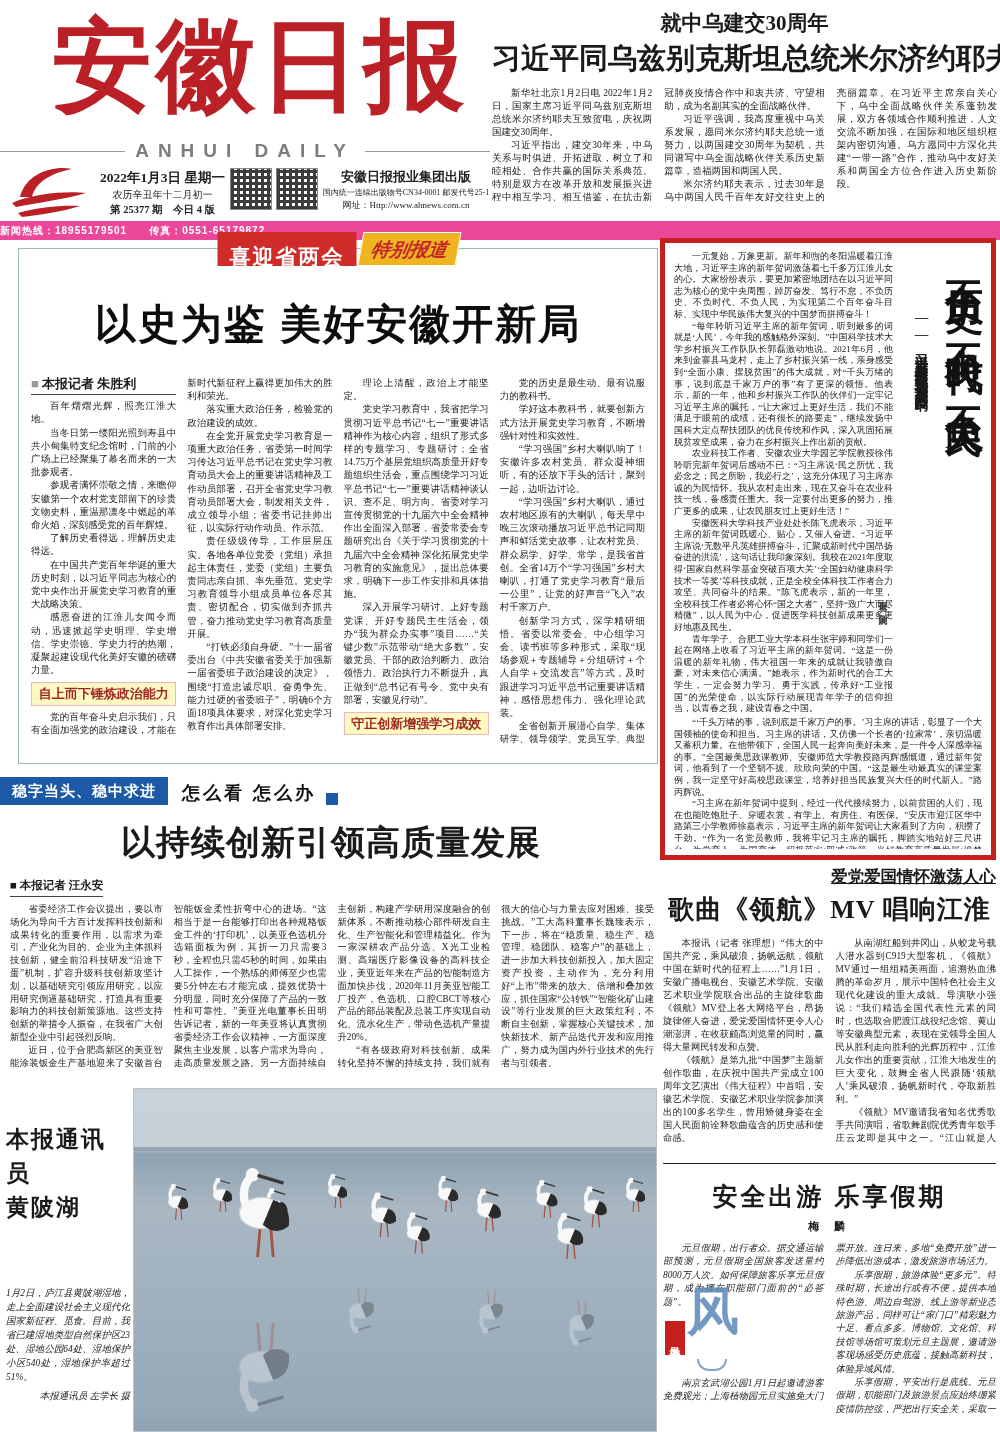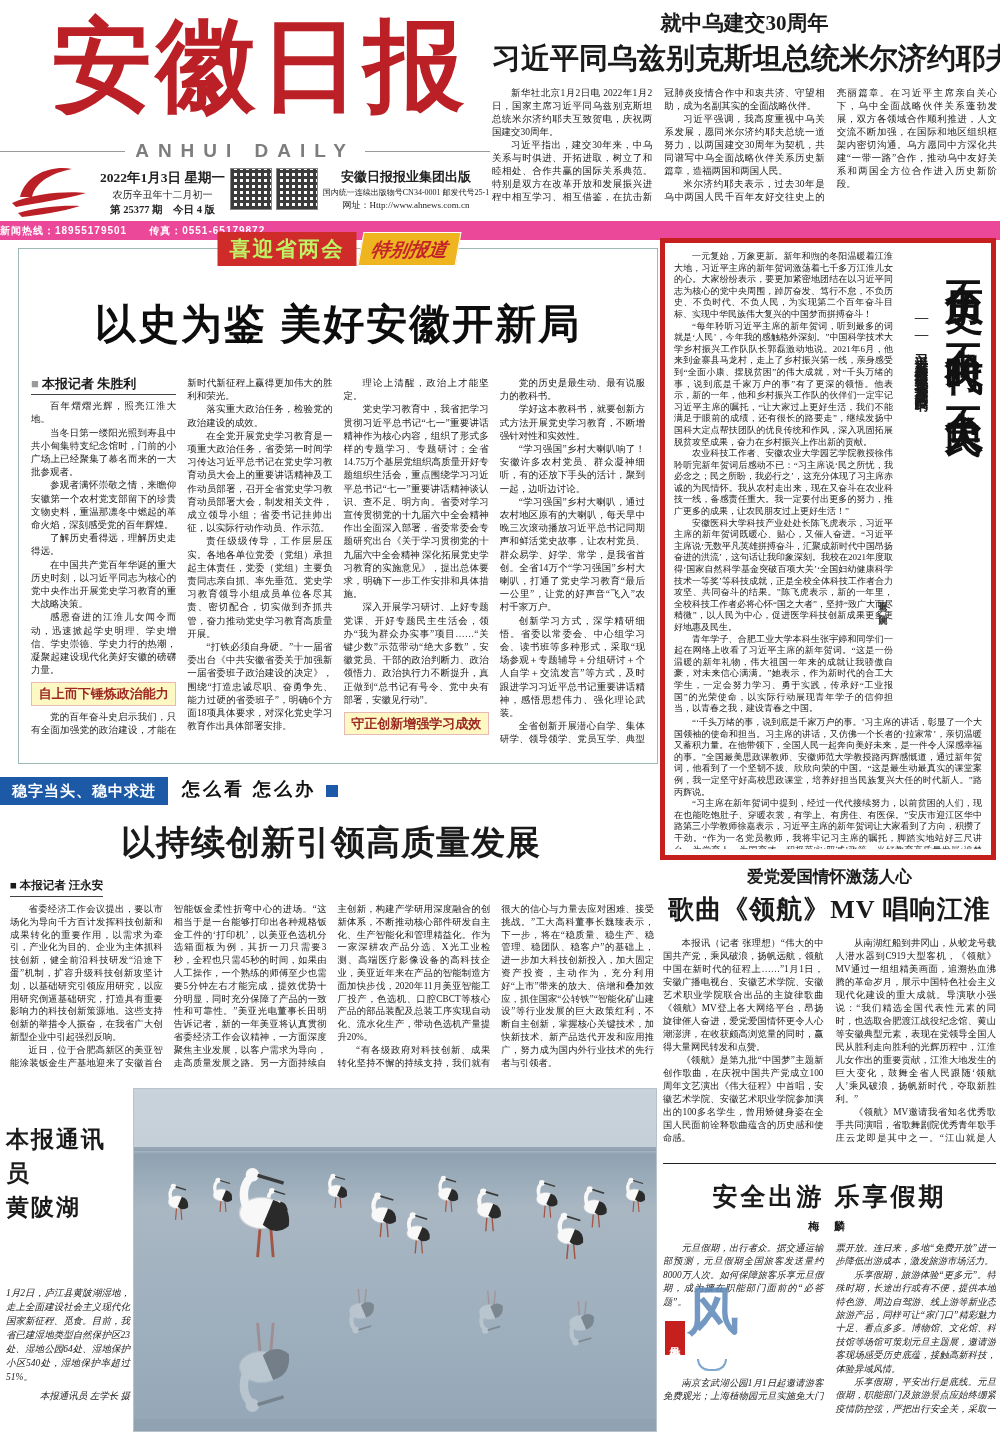--- a/index.html
+++ b/index.html
@@ -47,22 +47,22 @@
     letter-spacing:0px; white-space:nowrap; }
   .top-story .body { margin-top:9px; height:118px; overflow:hidden;
     column-count:3; column-gap:12px; font-size:9.5px; line-height:13px; }
   p.t { text-indent:2em; text-align:justify; }
 
   
   .special-box { left:18px; top:248px; width:640px; height:516px;
     border:1px solid #9dbab6; }
   .special-banner { position:absolute; left:50%; top:-17px; transform:translateX(-50%);
     display:flex; align-items:stretch; height:34px; font-family:"Liberation Sans",sans-serif; }
-  .sb-red { background:#cf2b28; color:#bef264; font-size:21px; font-weight:bold;
-    line-height:34px; padding:0 12px; letter-spacing:2px; }
+  .sb-red { background:#cf2b28; color:#ffffff; font-size:21px; font-weight:bold;
+    line-height:34px; padding:8px 12px; letter-spacing:2px; }
   .sb-yellow { background:#efb520; color:#c3232a; font-size:19px; font-weight:bold;
     font-style:italic; line-height:34px; padding:0 10px; transform:skewX(-10deg);
     margin-left:4px; border:1px solid #fff; }
   .special-head { position:absolute; left:0; top:48px; width:100%; text-align:center;
     font-family:"Liberation Sans", sans-serif; font-weight:900; font-size:41px;
     letter-spacing:2px; color:#0d0d0d; }
   .special-body { position:absolute; left:12px; top:128px; width:614px; height:378px;
     overflow:hidden; column-count:4; column-gap:11px;
     font-size:9.5px; line-height:13.2px; }
   .byline { font-size:13px; font-weight:bold; border-bottom:1.5px solid #444;
@@ -82,21 +82,21 @@
   .rb-vhead { position:absolute; right:2px; top:8px; height:560px;
     writing-mode:vertical-rl; text-orientation:upright; }
   .rb-vhead .vh1 { font-family:"Liberation Sans",sans-serif; font-weight:900;
     font-size:38px; letter-spacing:5px; color:#111; }
   .rb-vhead .vh2 { font-size:13.5px; font-weight:bold; margin-top:58px; margin-right:8px;
     letter-spacing:2px; }
   .rb-byline { position:absolute; right:102px; top:350px; writing-mode:vertical-rl;
     text-orientation:upright; font-size:9px; color:#333; letter-spacing:1px; }
 
   
-  .mid-banner { left:0; top:777px; width:660px; height:28px; display:flex; align-items:flex-start;
+  .mid-banner { left:0; top:777px; width:660px; height:28px; display:flex; align-items:flex-end;
     font-family:"Liberation Sans",sans-serif; }
   .mb-blue { background:#1c59a6; color:#fff; font-weight:bold; font-size:15px;
     height:28px; line-height:28px; padding:0 12px; letter-spacing:1px; }
   .mb-black { color:#111; font-weight:900; font-size:18px; margin-left:14px; letter-spacing:3px; }
   .mb-sq { width:12px; height:12px; background:#1c59a6; margin-left:10px; margin-top:8px; }
 
   
   .inno { left:4px; top:814px; width:654px; height:270px; }
   .inno .head { text-align:center; font-family:"Liberation Sans",sans-serif;
     font-weight:900; font-size:34px; letter-spacing:1px; margin-top:6px; }
@@ -110,22 +110,22 @@
   .photo svg { display:block; }
   .cap-block { left:6px; top:1122px; width:124px; }
   .cap-title { font-family:"Liberation Sans",sans-serif; font-weight:900; font-size:23px;
     line-height:34px; letter-spacing:2px; }
   .cap-text { margin-top:62px; font-size:9.5px; line-height:14px; font-style:italic;
     text-align:justify; }
   .cap-credit { margin-top:6px; font-size:9.5px; font-style:italic; text-align:right; }
 
   
   .mv { left:663px; top:866px; width:333px; height:292px; }
-  .mv .kicker { text-align:center; font-family:"Liberation Sans",sans-serif;
-    font-weight:bold; font-size:16.5px; }
+  .mv .kicker { text-align:right; font-family:"Liberation Sans",sans-serif;
+    font-weight:bold; font-size:16.5px;text-decoration:underline; }
   .mv .head { text-align:center; font-weight:900; font-size:26px; margin-top:4px;
     letter-spacing:1px; }
   .mv .body { margin-top:10px; height:218px; overflow:hidden;
     column-count:2; column-gap:12px; font-size:9.3px; line-height:13px; }
 
   
   .holiday { left:663px; top:1163px; width:333px; height:269px; border-top:1.5px solid #222; }
   .holiday .head { text-align:center; font-family:"Liberation Sans",sans-serif;
     font-weight:900; font-size:25px; letter-spacing:3px; margin-top:16px; }
   .holiday .author { text-align:center; font-size:11px; font-weight:bold;

